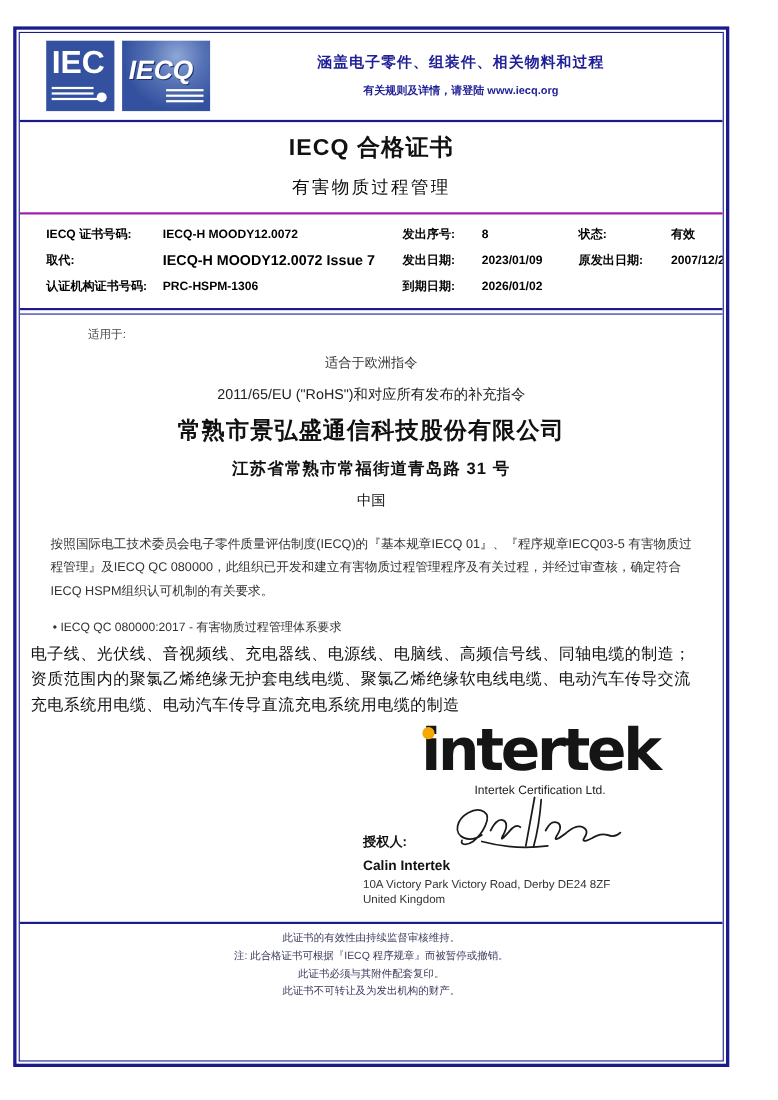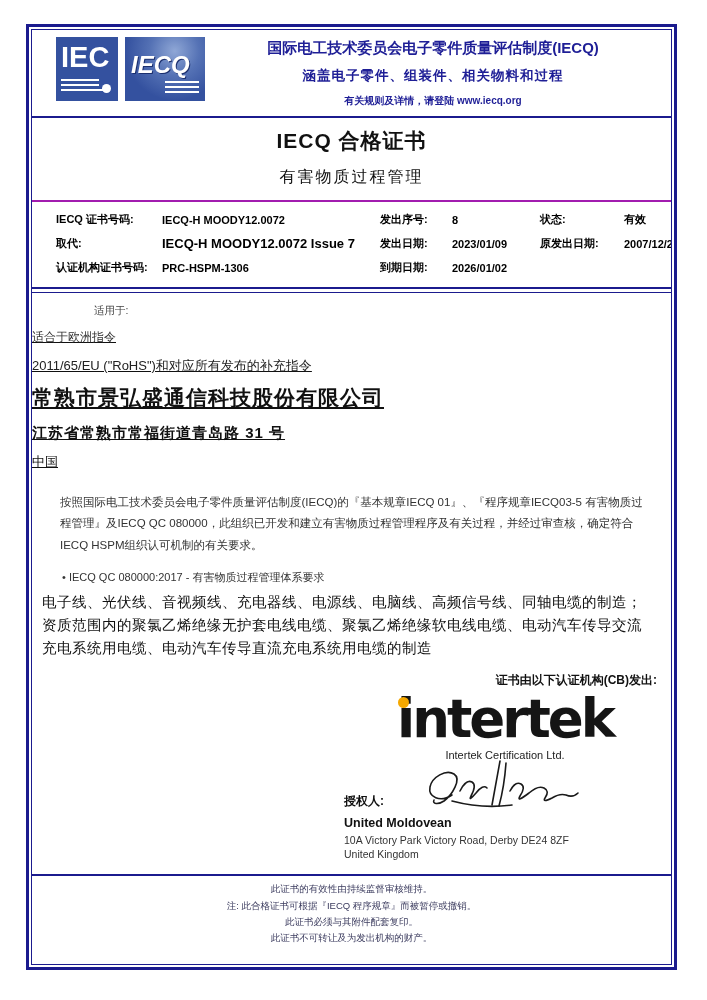--- a/index.html
+++ b/index.html
@@ -1,17 +1,17 @@
 <!DOCTYPE html>
 <html><head>
 <meta charset="utf-8">
 <style>
   html,body{margin:0;padding:0;background:#ffffff;width:707px;height:1000px;
     font-family:"Liberation Sans","DejaVu Sans",sans-serif;color:#111;}
-  .certificate{position:absolute;left:31px;top:29px;width:641px;height:936px;
+  .certificate{position:absolute;left:17px;top:29px;width:641px;height:936px;
     border:1px solid #1b1b8e;outline:3px solid #1b1b8e;outline-offset:2px;
     background:#fff;overflow:hidden;box-sizing:border-box;}
   
   .header{display:flex;align-items:flex-start;padding:7px 10px 8px 24px;
     border-bottom:2px solid #1b1b8e;}
   .logo-iec{width:62px;height:64px;background:#34519f;position:relative;flex:none;}
   .logo-iec .t{position:absolute;left:5px;top:4px;color:#fff;font-weight:bold;
     font-size:29px;letter-spacing:0px;}
   .logo-iec .l{position:absolute;left:5px;height:2px;width:38px;background:#fff;}
   .logo-iec .l1{top:42px}.logo-iec .l2{top:47px}.logo-iec .l3{top:52px;width:44px}
@@ -33,21 +33,21 @@
   .title-sub{font-size:16px;font-weight:normal;margin-top:12px;letter-spacing:2px;}
   
   .certgrid{display:grid;grid-template-columns:106px 218px 72px 88px 84px auto;
     padding:10px 4px 12px 24px;row-gap:9px;font-size:11px;font-weight:bold;align-items:center;}
   .certgrid .lab{color:#000;}
   .certgrid .val{color:#000;}
   .val-link{color:#4a7cc7;font-size:13px;cursor:pointer;}
   .doubleline{height:3px;border-top:2px solid #1b1b8e;border-bottom:1px solid #1b1b8e;}
   
   .applies-label{margin:11px 0 0 62px;font-size:10.5px;color:#444;}
-  .centerblock{text-align:left;text-decoration:underline;}
+  .centerblock{text-align:center;}
   .directive-intro{font-size:12px;color:#333;margin-top:11px;}
   .directive{font-size:13px;color:#222;margin-top:11px;}
   .company{font-size:21px;font-weight:bold;margin-top:9px;letter-spacing:1px;}
   .address{font-size:15px;font-weight:600;margin-top:12px;letter-spacing:1px;}
   .country{font-size:13px;margin-top:10px;}
   
   .compliance{margin:21px 26px 0 28px;font-size:11.5px;line-height:1.85;color:#333;}
   .bullet-line{margin:14px 0 0 30px;font-size:11px;color:#333;}
   .scope-heading{text-align:center;font-size:12px;font-weight:bold;margin-top:15px;color:#111;}
   .scope-text{margin:6px 24px 0 10px;font-size:14.5px;font-weight:normal;line-height:1.6;
@@ -82,21 +82,20 @@
       <span class="l l3"></span>
       <span class="dot"></span>
     </div>
     <div class="logo-iecq">
       <span class="t">IECQ</span>
       <span class="l l1"></span>
       <span class="l l2"></span>
       <span class="l l3"></span>
     </div>
     <div class="header-text">
-      <div class="header-title">国际电工技术委员会电子零件质量评估制度(IECQ)</div>
       <div class="header-subtitle">涵盖电子零件、组装件、相关物料和过程</div>
       <div class="header-info">有关规则及详情，请登陆 www.iecq.org</div>
     </div>
   </div>
 
   <div class="titleblock">
     <div class="title-main">IECQ 合格证书</div>
     <div class="title-sub">有害物质过程管理</div>
   </div>
 
@@ -135,40 +134,39 @@
   </div>
 
   <div class="compliance">按照国际电工技术委员会电子零件质量评估制度(IECQ)的『基本规章IECQ 01』、『程序规章IECQ03-5 有害物质过程管理』及IECQ QC 080000，此组织已开发和建立有害物质过程管理程序及有关过程，并经过审查核，确定符合IECQ HSPM组织认可机制的有关要求。</div>
   <div class="bullet-line">
     <span>•</span>
     <span>IECQ QC 080000:2017 - 有害物质过程管理体系要求</span>
   </div>
 
   <div class="scope-text">电子线、光伏线、音视频线、充电器线、电源线、电脑线、高频信号线、同轴电缆的制造；资质范围内的聚氯乙烯绝缘无护套电线电缆、聚氯乙烯绝缘软电线电缆、电动汽车传导交流充电系统用电缆、电动汽车传导直流充电系统用电缆的制造</div>
 
-  <div class="issued-by">证书由以下认证机构(CB)发出:</div>
 
   <div class="cb-block">
     <div class="intertek-logo">
       <span>intertek</span>
       <span class="intertek-dot"></span>
     </div>
     <div class="cb-name">Intertek Certification Ltd.</div>
     <svg class="signature" width="175" height="52" viewBox="0 0 175 52">
       <g fill="none" stroke="#1a1a1a" stroke-width="1.6" stroke-linecap="round">
         <path d="M30,38 C18,46 6,40 8,30 C10,20 24,12 32,17 C40,22 30,38 22,44 C16,48 10,47 12,43"></path>
         <path d="M38,34 q6,-12 12,-9 q5,3 -1,14 q-3,6 5,-3 q7,-9 11,-5"></path>
         <path d="M78,4 L70,48"></path>
         <path d="M84,6 C83,20 80,38 77,49"></path>
         <path d="M88,34 q5,-10 11,-7 q5,3 -1,12 q-4,7 9,-3 q9,-8 15,-5 q6,3 1,10 q-3,5 7,0 q8,-5 14,-3 q7,3 12,-2"></path>
         <path d="M30,44 q30,8 60,4"></path>
       </g>
     </svg>
     <div class="auth-label">授权人:</div>
-    <div class="auth-name">United Moldovean</div>
+    <div class="auth-name">Calin Intertek</div>
     <div class="auth-addr">
       <div>10A Victory Park Victory Road, Derby DE24 8ZF</div>
       <div>United Kingdom</div>
     </div>
   </div>
 
   <hr class="footrule">
   <div class="notes">
     <div>此证书的有效性由持续监督审核维持。</div>
     <div>注: 此合格证书可根据『IECQ 程序规章』而被暂停或撤销。</div>

